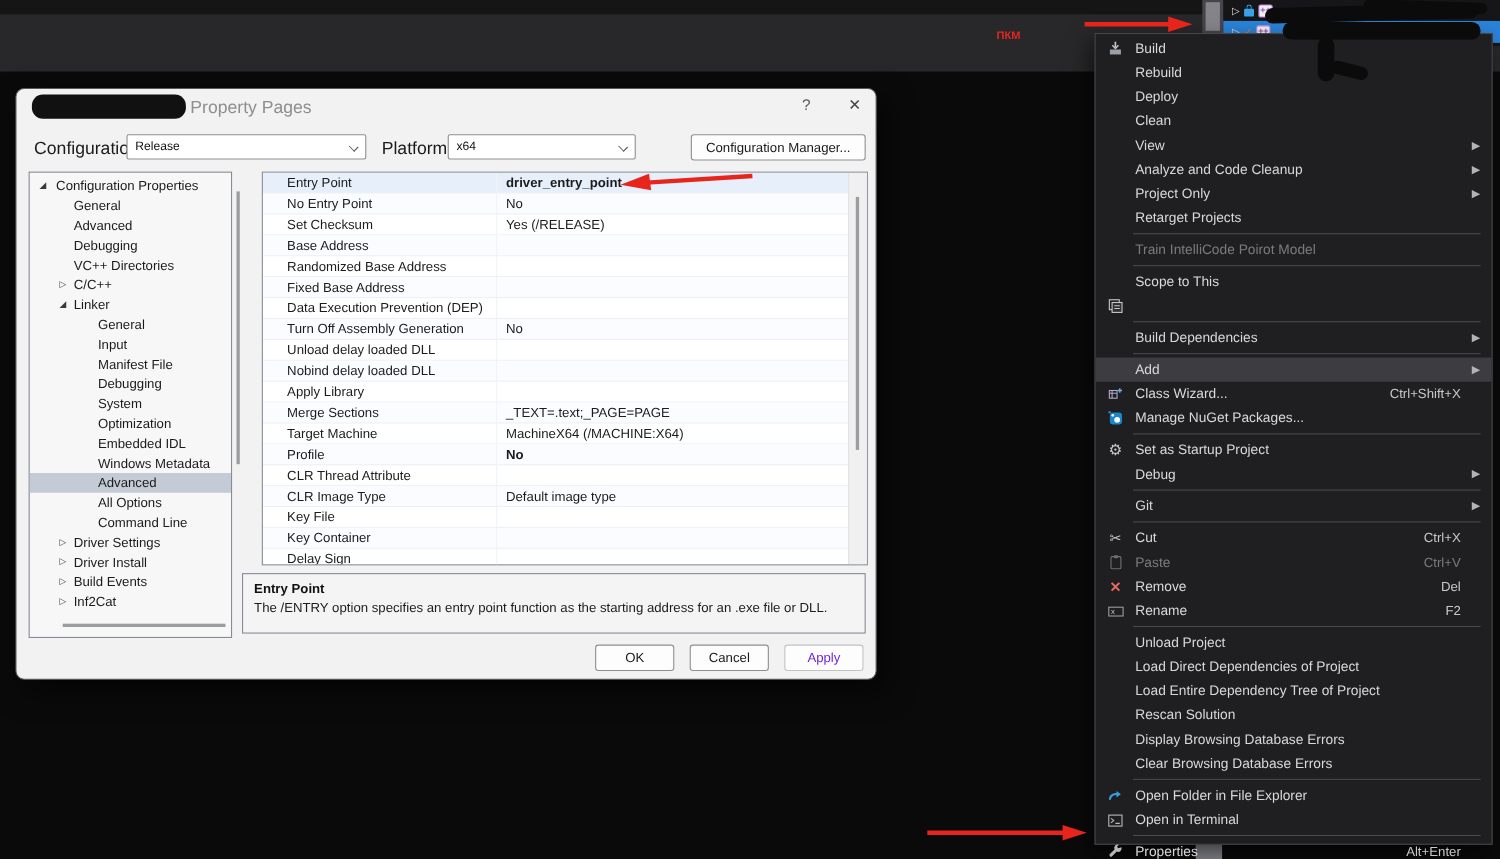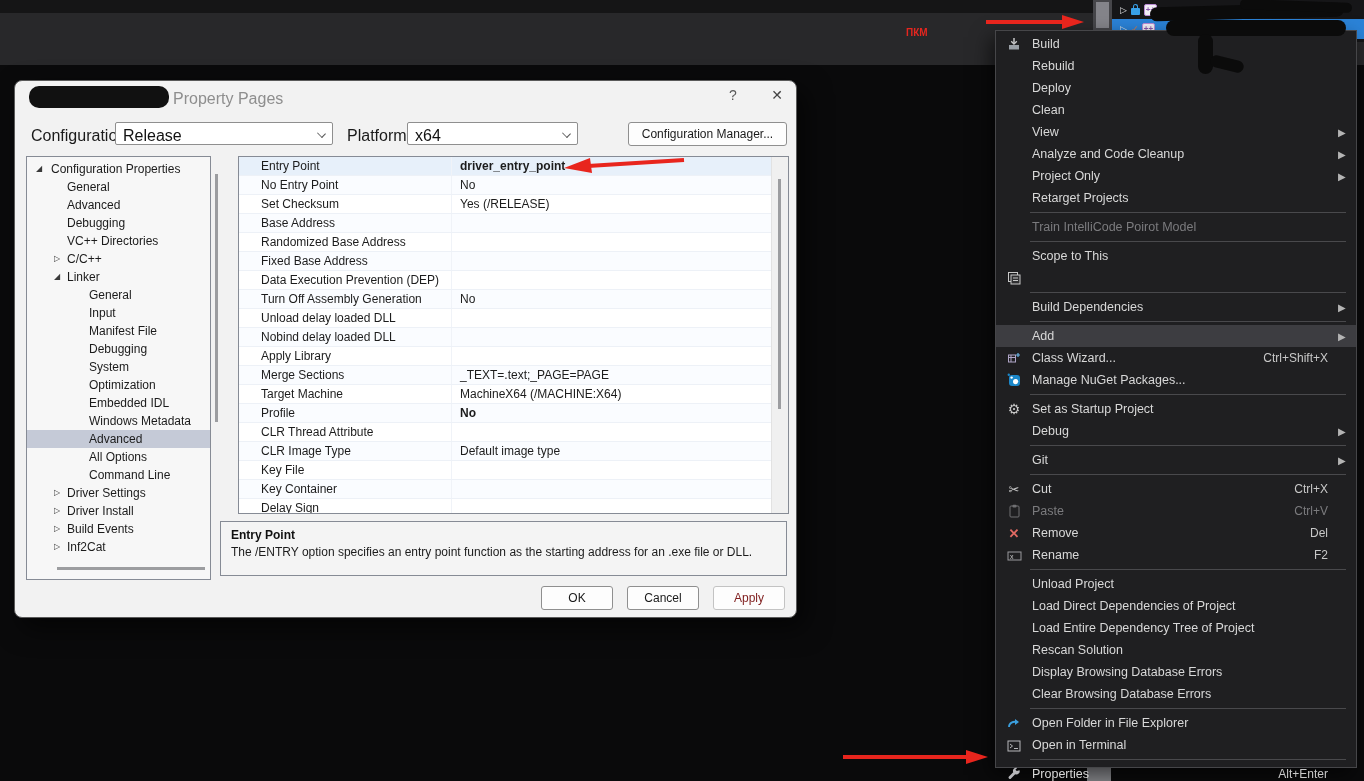--- a/index.html
+++ b/index.html
@@ -46,25 +46,25 @@
 
   
   .dialog { position:absolute; left:14px; top:80px; width:783px; height:538px; background:#f2f2f2;
       border:1px solid #5a5a5a; border-radius:8px; box-shadow:8px 10px 26px rgba(0,0,0,.6); z-index:10; font-size:12px; color:#1a1a1a; }
   .dlg-title { position:relative; height:32px; }
   .dlg-title-text { position:absolute; left:158px; top:9px; color:#8e8e8e; font-size:16px; }
   .dlg-help { position:absolute; left:706px; top:6px; width:24px; height:20px; text-align:center; color:#5a5a5a; font-size:14px; }
   .dlg-close { position:absolute; left:748px; top:6px; width:28px; height:20px; text-align:center; color:#444; font-size:14px; }
   .cfg-label { position:absolute; font-size:16px; color:#1a1a1a; }
   .select { position:absolute; height:23px; background:#fff; border:1px solid #8f8f8f; border-radius:2px;
-      font-size:16px; padding:4px 18px 12px 7px; color:#111; }
+      font-size:11px; padding:4px 18px 12px 7px; color:#111; }
   .select .chev { position:absolute; right:7px; top:7px; width:7px; height:7px; border-right:1.4px solid #555; border-bottom:1.4px solid #555; transform:rotate(45deg) scale(1,.8); }
   .btn { position:absolute; height:24px; background:#fdfdfd; border:1px solid #8f8f8f; border-radius:3px;
       font-size:12px; color:#1a1a1a; text-align:center; line-height:22px; }
-  .btn.disabled { color:#7f1d1d; border-color:#c3c3c3; }
+  .btn.disabled { color:#6d28d9; border-color:#c3c3c3; }
 
   
   .tree { position:absolute; left:11px; top:75px; width:185px; height:424px; background:#f7f7f7;
       border:1px solid #868b95; overflow:hidden; padding-top:3px; }
   .trow { position:relative; height:18px; line-height:18px; font-size:12px; color:#1b1b1b; white-space:nowrap; }
   .trow.sel { background:#c5cad7; }
   .trow .exp { position:absolute; top:0; font-size:8px; color:#3a3a3a; }
   .trow[data-indent="0"] .exp { left:9px; }
   .trow[data-indent="1"] .exp { left:27px; }
   .trow[data-indent="0"] .tlbl { margin-left:24px; }

